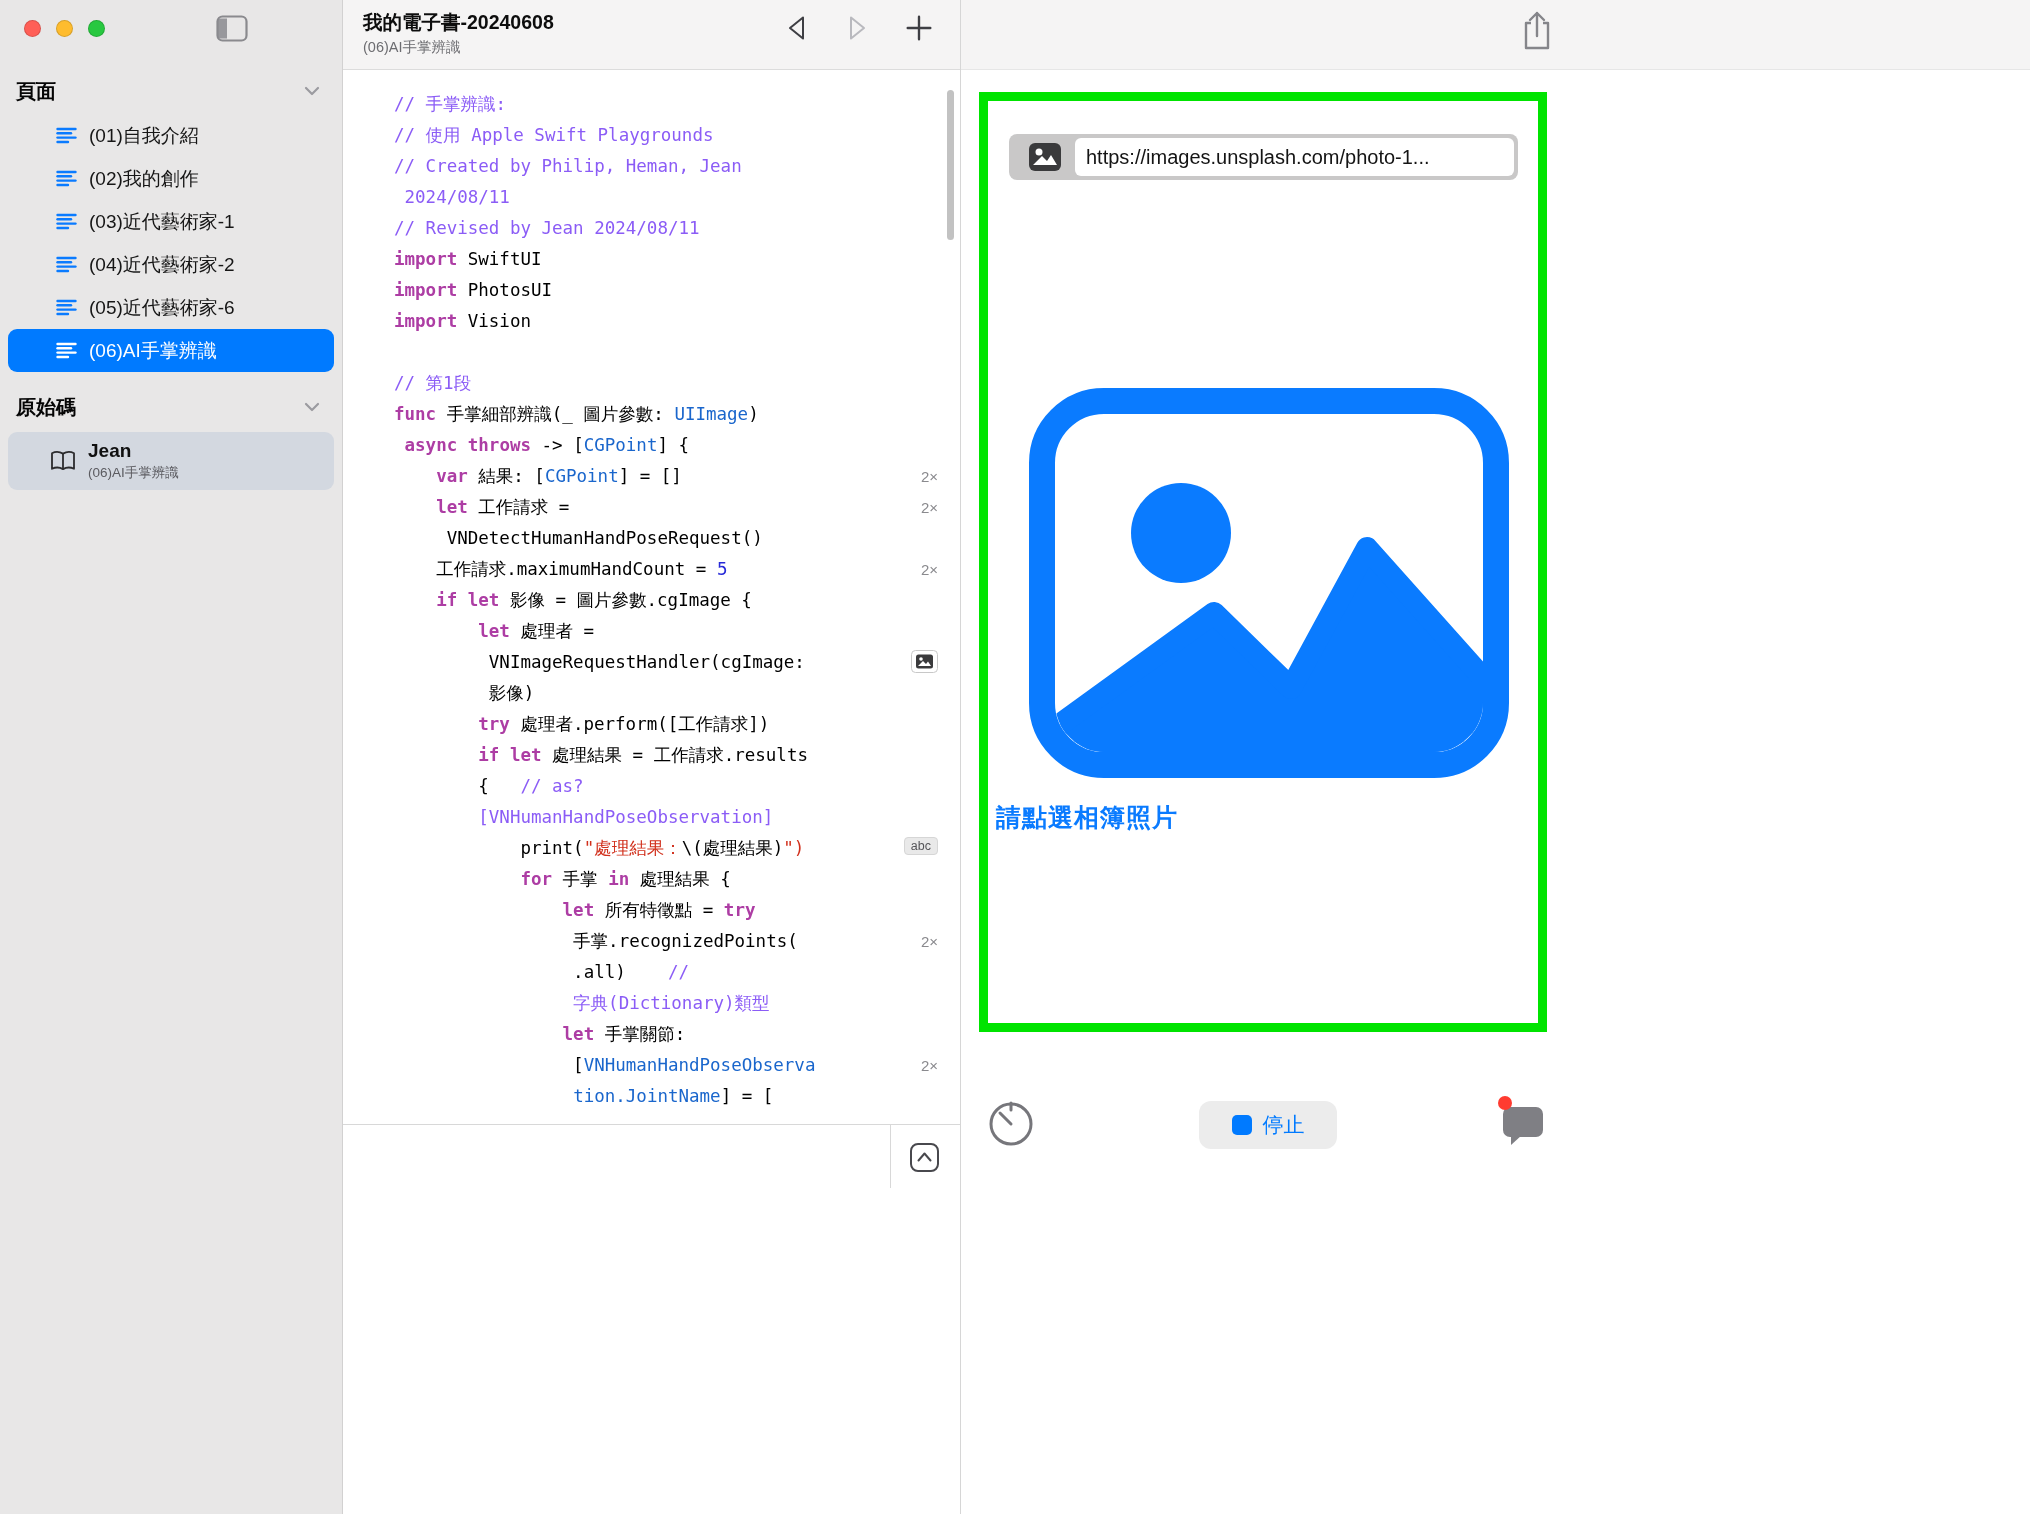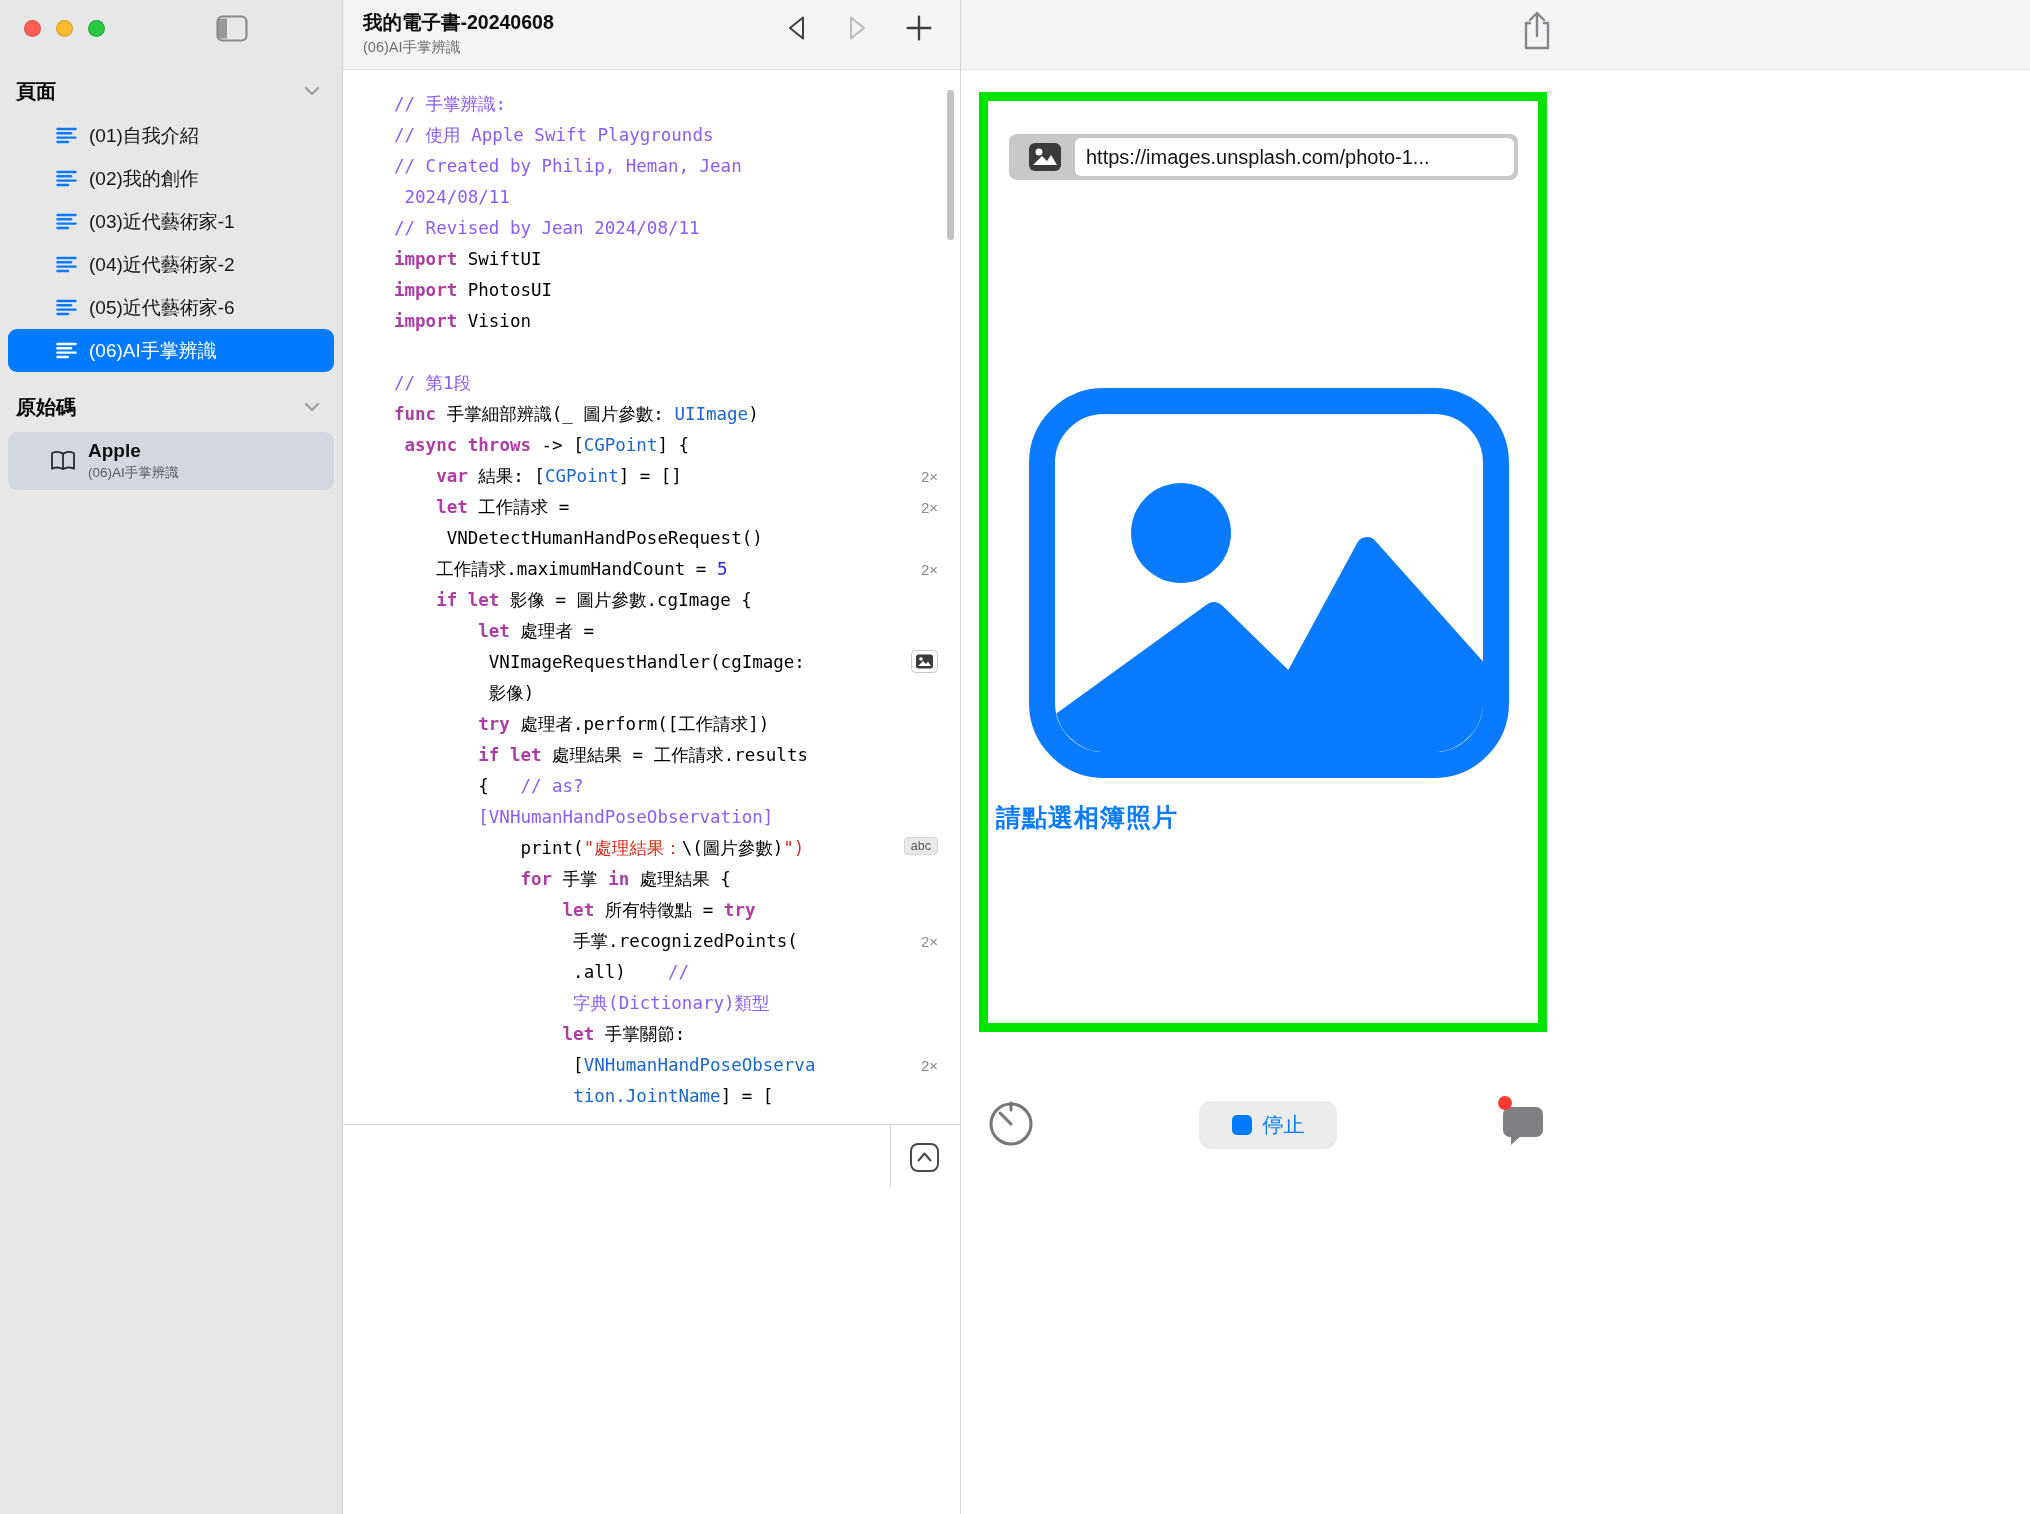--- a/index.html
+++ b/index.html
@@ -190,21 +190,21 @@
         <path d="M2 2 L8 8 L14 2" fill="none" stroke="#9b9ba0" stroke-width="2.2" stroke-linecap="round" stroke-linejoin="round"></path>
       </svg>
     </div>
 
     <div class="main-item">
       <svg class="book-icon" viewBox="0 0 26 22">
         <path d="M2 3.2 C5.5 1.4 9.5 1.6 13 3.6 C16.5 1.6 20.5 1.4 24 3.2 V18.8 C20.5 17.1 16.5 17.1 13 19.1 C9.5 17.1 5.5 17.1 2 18.8 Z" fill="none" stroke="#2c2c2e" stroke-width="1.8" stroke-linejoin="round"></path>
         <line x1="13" y1="3.6" x2="13" y2="19.1" stroke="#2c2c2e" stroke-width="1.8"></line>
       </svg>
       <div class="main-text">
-        <div class="main-title">Apple</div>
+        <div class="main-title">Jean</div>
         <div class="main-sub">(06)AI手掌辨識</div>
       </div>
     </div>
   </aside>
 
   <main class="editor">
     <header class="editor-header">
       <div class="editor-title">我的電子書-20240608</div>
       <div class="editor-subtitle">(06)AI手掌辨識</div>
       <svg class="nav-btn btn-back" viewBox="0 0 26 28">
@@ -242,21 +242,21 @@
                 <rect x="0.5" y="0.5" width="26" height="22" rx="4" fill="#ffffff" stroke="#c8c8c8"></rect>
                 <rect x="5" y="4.5" width="17" height="14" rx="2.5" fill="#3a3a3c"></rect>
                 <circle cx="10" cy="9" r="1.8" fill="#ffffff"></circle>
                 <path d="M7 16 L12 11 L15 14 L17 11.5 L20 16 Z" fill="#ffffff"></path>
               </svg></span></div>
           <div class="code-line"><span class="tok-p">         影像)</span></div>
           <div class="code-line"><span class="tok-p">        </span><span class="tok-k">try</span><span class="tok-p"> 處理者.perform([工作請求])</span></div>
           <div class="code-line"><span class="tok-p">        </span><span class="tok-k">if</span><span class="tok-p"> </span><span class="tok-k">let</span><span class="tok-p"> 處理結果 = 工作請求.results</span></div>
           <div class="code-line"><span class="tok-p">        {   </span><span class="tok-c">// as?</span></div>
           <div class="code-line"><span class="tok-c">        [VNHumanHandPoseObservation]</span></div>
-          <div class="code-line"><span class="tok-p">            print(</span><span class="tok-s">"處理結果：</span><span class="tok-p">\(圖片參數)</span><span class="tok-s">")</span><span class="code-ann ann-abc">abc</span></div>
+          <div class="code-line"><span class="tok-p">            print(</span><span class="tok-s">"處理結果：</span><span class="tok-p">\(處理結果)</span><span class="tok-s">")</span><span class="code-ann ann-abc">abc</span></div>
           <div class="code-line"><span class="tok-p">            </span><span class="tok-k">for</span><span class="tok-p"> 手掌 </span><span class="tok-k">in</span><span class="tok-p"> 處理結果 {</span></div>
           <div class="code-line"><span class="tok-p">                </span><span class="tok-k">let</span><span class="tok-p"> 所有特徵點 = </span><span class="tok-k">try</span></div>
           <div class="code-line"><span class="tok-p">                 手掌.recognizedPoints(</span><span class="code-ann">2×</span></div>
           <div class="code-line"><span class="tok-p">                 .all)    </span><span class="tok-c">//</span></div>
           <div class="code-line"><span class="tok-c">                 字典(Dictionary)類型</span></div>
           <div class="code-line"><span class="tok-p">                </span><span class="tok-k">let</span><span class="tok-p"> 手掌關節:</span></div>
           <div class="code-line"><span class="tok-p">                 [</span><span class="tok-t">VNHumanHandPoseObserva</span><span class="code-ann">2×</span></div>
           <div class="code-line"><span class="tok-p">                 </span><span class="tok-t">tion.JointName</span><span class="tok-p">] = [</span></div>
         </div>
       <div class="code-scrollbar"></div>

